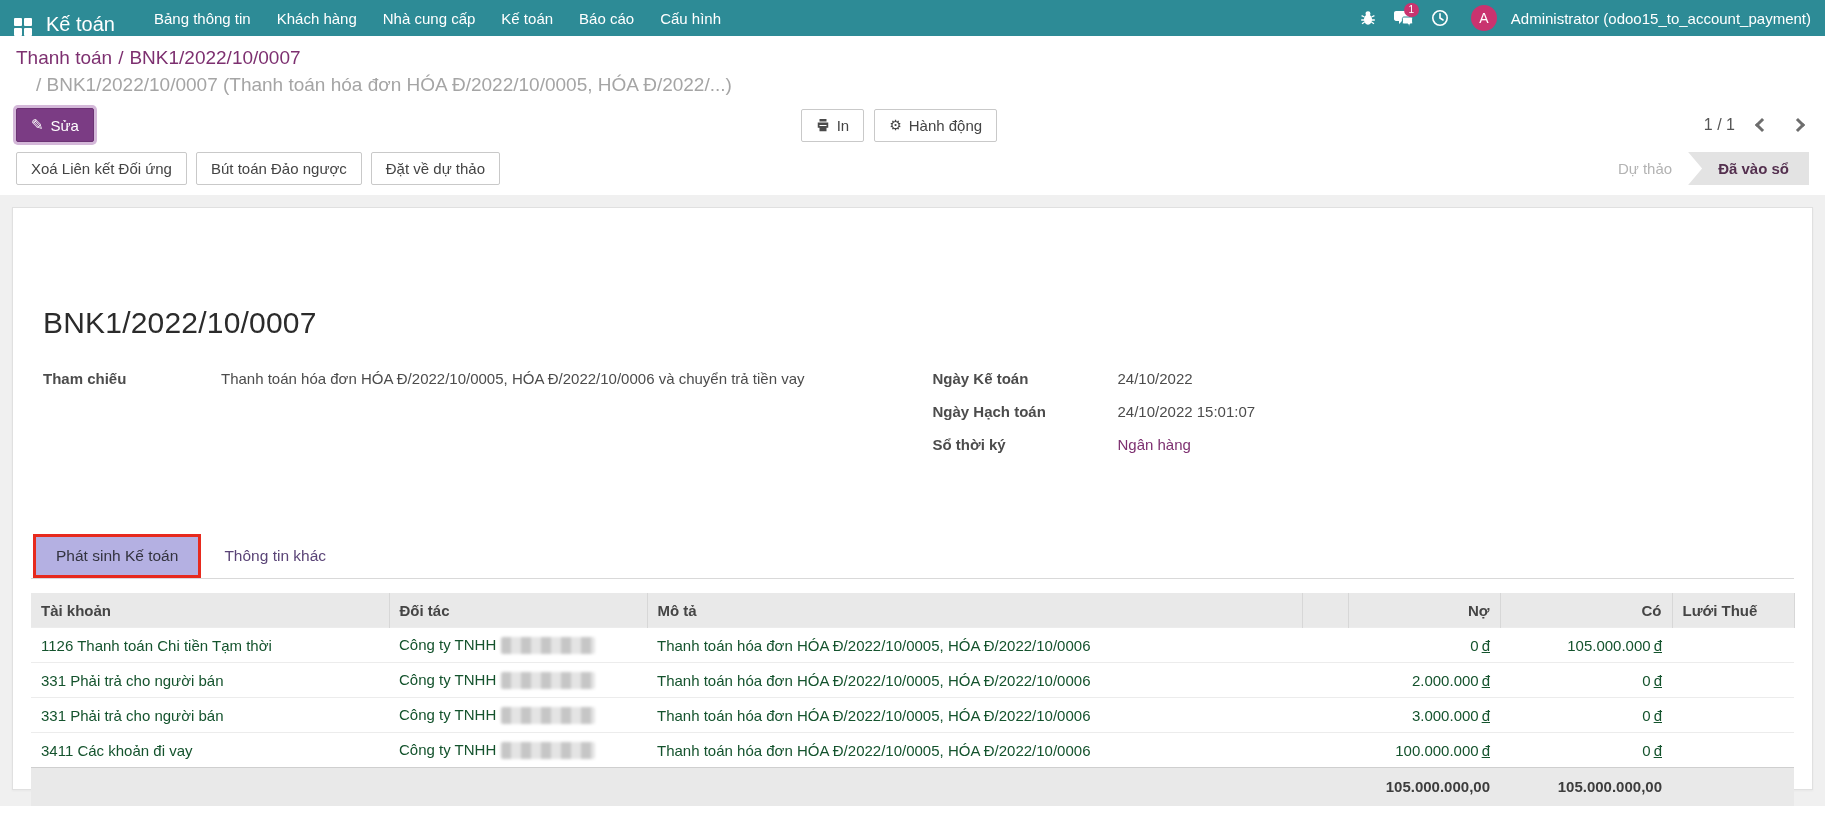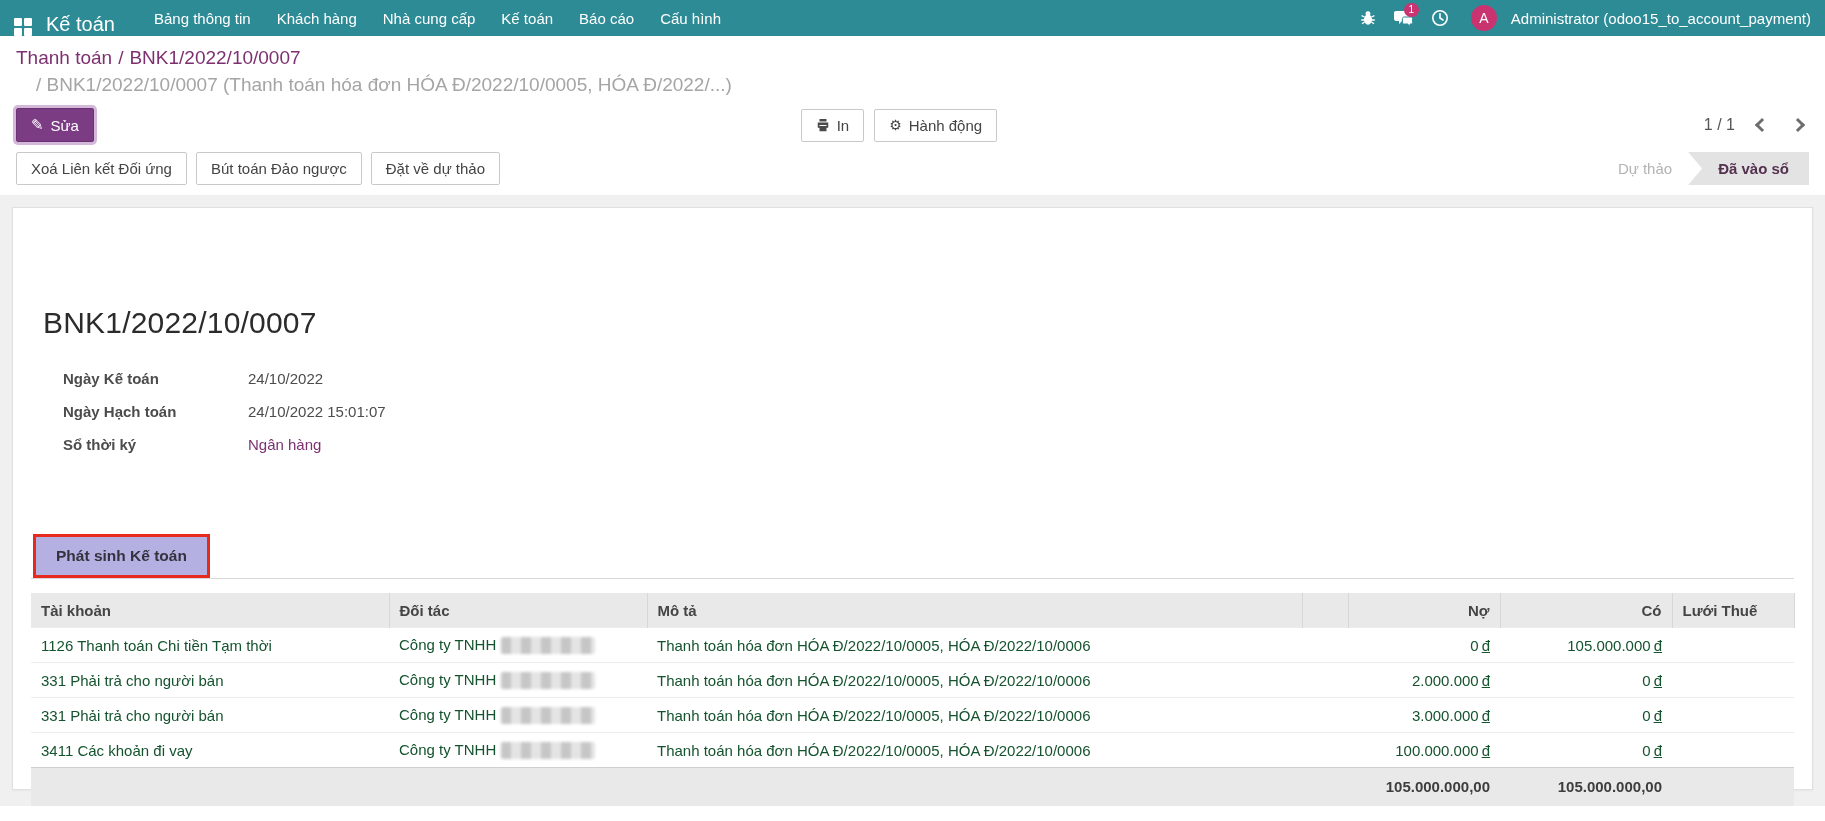--- a/index.html
+++ b/index.html
@@ -58,21 +58,21 @@
   .fields { display:flex; margin:0 12px; min-height:118px; }
   .fgroup { width:50%; }
   .frow { display:flex; margin-bottom:16px; }
   .flabel { width:178px; font-weight:700; color:#4c4c4c; font-size:15px; flex:none; }
   .fvalue { font-size:15px; color:#4c4c4c; }
   .fgroup-right .flabel { width:185px;margin-left:20px; }
   .link-text { color:#7d3070; cursor:pointer; }
 
   
   .tabs { display:flex; align-items:flex-end; border-bottom:1px solid #d9d9d9; margin-top:46px; padding-left:2px; }
-  .tab { font-size:15.5px; color:#5a4477; padding:10px 20px; border:3px solid transparent; cursor:pointer; white-space:nowrap;font-weight:bold; }
+  .tab { font-size:15.5px; color:#5a4477; padding:10px 20px; border:3px solid transparent; cursor:pointer; white-space:nowrap; }
   .tab-active { background:#b4b0e2; color:#33333f; border-color:#e72a1e; }
 
   
   table { width:100%; border-collapse:collapse; margin-top:14px; table-layout:fixed; }
   th { background:#e9e9e9; text-align:left; font-size:15px; color:#454545; padding:8px 10px; border-left:1px solid #d7d7d7; white-space:nowrap; overflow:hidden; }
   th:first-child { border-left:none; }
   th.c-num, td.c-num { text-align:right; }
   td { padding:8px 10px; font-size:15px; color:#14532d; border-top:1px solid #ececec; white-space:nowrap; overflow:hidden; cursor:pointer; }
   .cur { text-decoration:underline; margin-left:3px; }
   .c-dots { text-align:center; color:#444; font-weight:700; cursor:pointer; }
@@ -194,20 +194,28 @@
 </div>
 
 <div class="content-bg">
   <div class="card">
 
 
     <div class="sheet-body">
       <h1 class="record-title">BNK1/2022/10/0007</h1>
 
       <div class="fields">
+        <div class="fgroup">
+
+            <div class="frow">
+              <span class="flabel">Tham chiếu</span>
+              <span class="fvalue">Thanh toán hóa đơn HÓA Đ/2022/10/0005, HÓA Đ/2022/10/0006 và chuyển trả tiền vay</span>
+            </div>
+
+        </div>
         <div class="fgroup fgroup-right">
 
             <div class="frow">
               <span class="flabel">Ngày Kế toán</span>
               <span class="fvalue">24/10/2022</span>
             </div>
 
             <div class="frow">
               <span class="flabel">Ngày Hạch toán</span>
               <span class="fvalue">24/10/2022 15:01:07</span>
@@ -218,20 +226,21 @@
               <span class="fvalue link-text">Ngân hàng</span>
             </div>
 
         </div>
       </div>
 
       <div class="tabs">
 
           <div class="tab tab-active">Phát sinh Kế toán</div>
 
+          <div class="tab">Thông tin khác</div>
 
 
       </div>
 
       <table>
         <colgroup>
           <col style="width:358px">
             <col style="width:258px">
             <col style="width:655px">
             <col style="width:46px">

